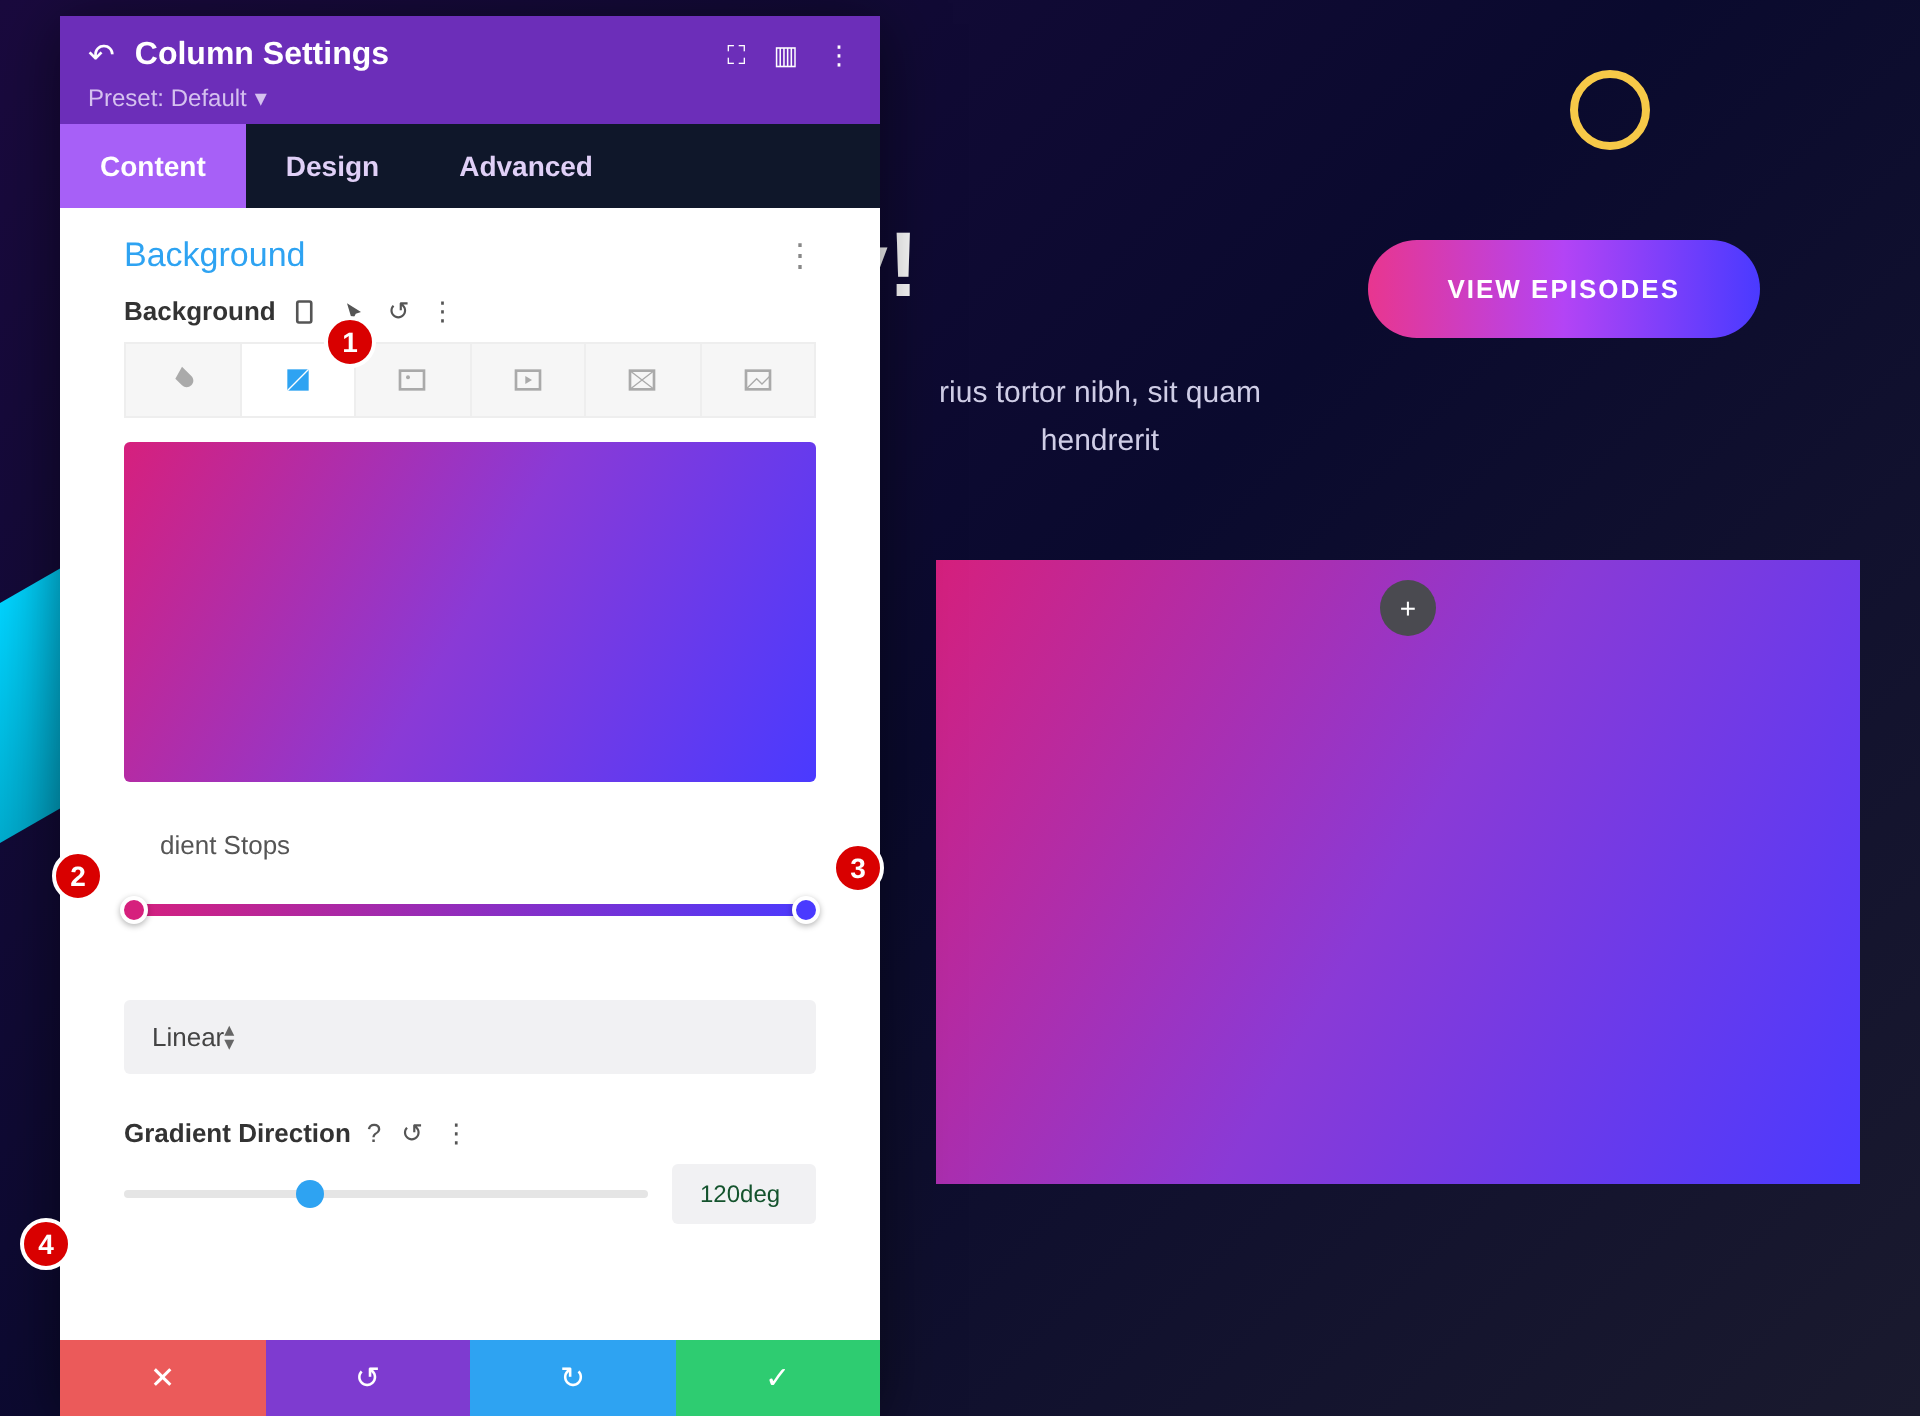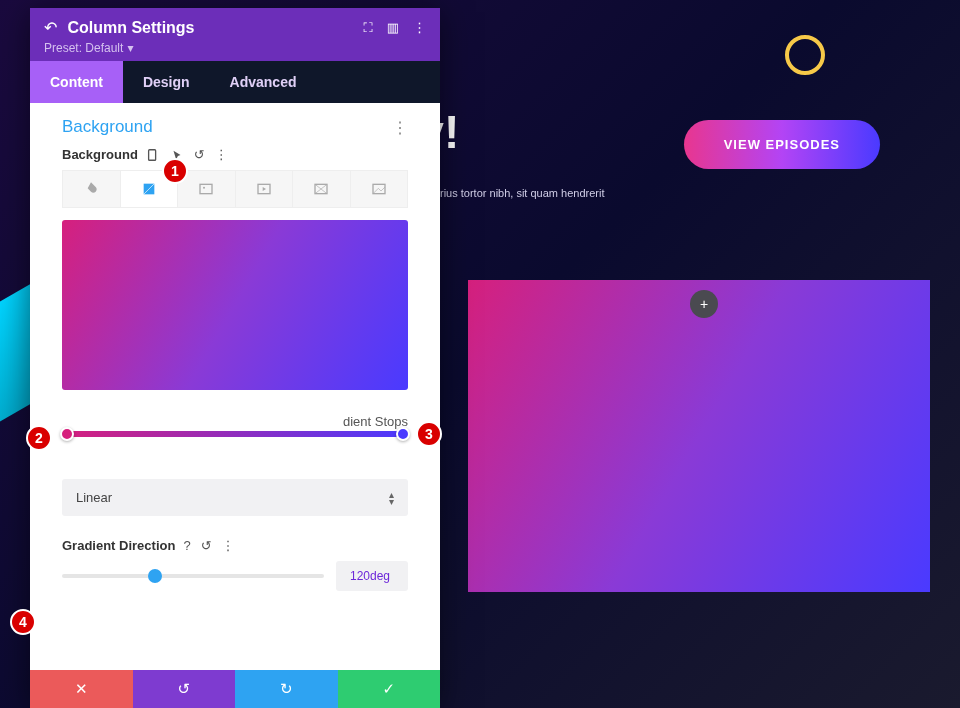--- a/index.html
+++ b/index.html
@@ -40,23 +40,24 @@
   left: 380px;
   color: #fff;
   font-size: 46px;
   font-weight: 700;
 }
 .hero-text {
   position: absolute;
   top: 185px;
   left: 440px;
   color: #cfcde6;
-  font-size: 11px;
+  font-size: 15px;
   line-height: 1.6;
   width: 220px;
+  text-align: center;
 }
 .view-btn {
   position: absolute;
   top: 120px;
   right: 80px;
   padding: 17px 40px;
   border-radius: 30px;
   background: linear-gradient(90deg, #e8368f, #b344f5, #4a3aff);
   color: #fff;
   font-size: 13px;
@@ -145,49 +146,49 @@
 }
 .bg-type-btn:last-child { border-right: none; }
 .bg-type-btn.active { background: #fff; color: #2ea3f2; }
 .bg-type-btn svg { width: 16px; height: 16px; }
 .gradient-preview {
   height: 170px;
   background: linear-gradient(120deg, #d6207d 0%, #8a3ad6 50%, #4a3aff 100%);
   border-radius: 3px;
   margin-bottom: 24px;
 }
-.stops-label-row { display: flex; justify-content: flex-end; align-items: center; margin-bottom: 2px; }
+.stops-label-row { display: flex; justify-content: flex-start; align-items: center; margin-bottom: 22px; }
 .stops-label { font-size: 13px; font-weight: 500; color: #555; margin-left: 18px; }
 .slider-track {
   height: 6px; border-radius: 3px;
   background: linear-gradient(90deg, #d6207d, #4a3aff);
   position: relative; margin-bottom: 42px;
 }
 .slider-stop1 {
   position: absolute; left: -2px; top: -4px;
   width: 14px; height: 14px; border-radius: 50%;
   background: #d6207d; border: 2px solid #fff; box-shadow: 0 1px 3px rgba(0,0,0,0.3);
   cursor: pointer;
 }
 .slider-stop2 {
   position: absolute; right: -2px; top: -4px;
   width: 14px; height: 14px; border-radius: 50%;
   background: #4a3aff; border: 2px solid #fff; box-shadow: 0 1px 3px rgba(0,0,0,0.3);
   cursor: pointer;
 }
 .select-wrap {
   background: #f1f1f3; border-radius: 3px; padding: 11px 14px;
-  display: flex; justify-content: space-between; align-items: center;
+  display: flex; align-items: center;
   font-size: 13px; color: #444; cursor: pointer; margin-bottom: 22px;
 }
 .select-chevron { color: #666; font-size: 10px; display: flex; flex-direction: column; line-height: 0.7; }
 .direction-row { display: flex; align-items: center; gap: 12px; margin-top: 8px; }
 .direction-slider { flex: 1; height: 4px; background: #e5e5e5; border-radius: 2px; position: relative; }
 .direction-handle { position: absolute; left: 33%; top: -5px; width: 14px; height: 14px; border-radius: 50%; background: #2ea3f2; cursor: pointer; }
-.direction-value { background: #f1f1f3; padding: 8px 14px; border-radius: 3px; font-size: 12px; color: #6d28d9; min-width: 72px; }
+.direction-value { background: #f1f1f3; padding: 8px 14px; border-radius: 3px; font-size: 12px; color: #14532d; min-width: 72px; }
 .footer-actions { display: flex; height: 38px; }
 .footer-btn { flex: 1; display: flex; align-items: center; justify-content: center; color: #fff; cursor: pointer; font-size: 15px; }
 .footer-cancel { background: #eb5a5a; }
 .footer-undo { background: #7e3bd0; }
 .footer-redo { background: #2ea3f2; }
 .footer-save { background: #2ecc71; }
 .annotation {
   position: absolute;
   width: 26px; height: 26px;
   background: #d90000;

